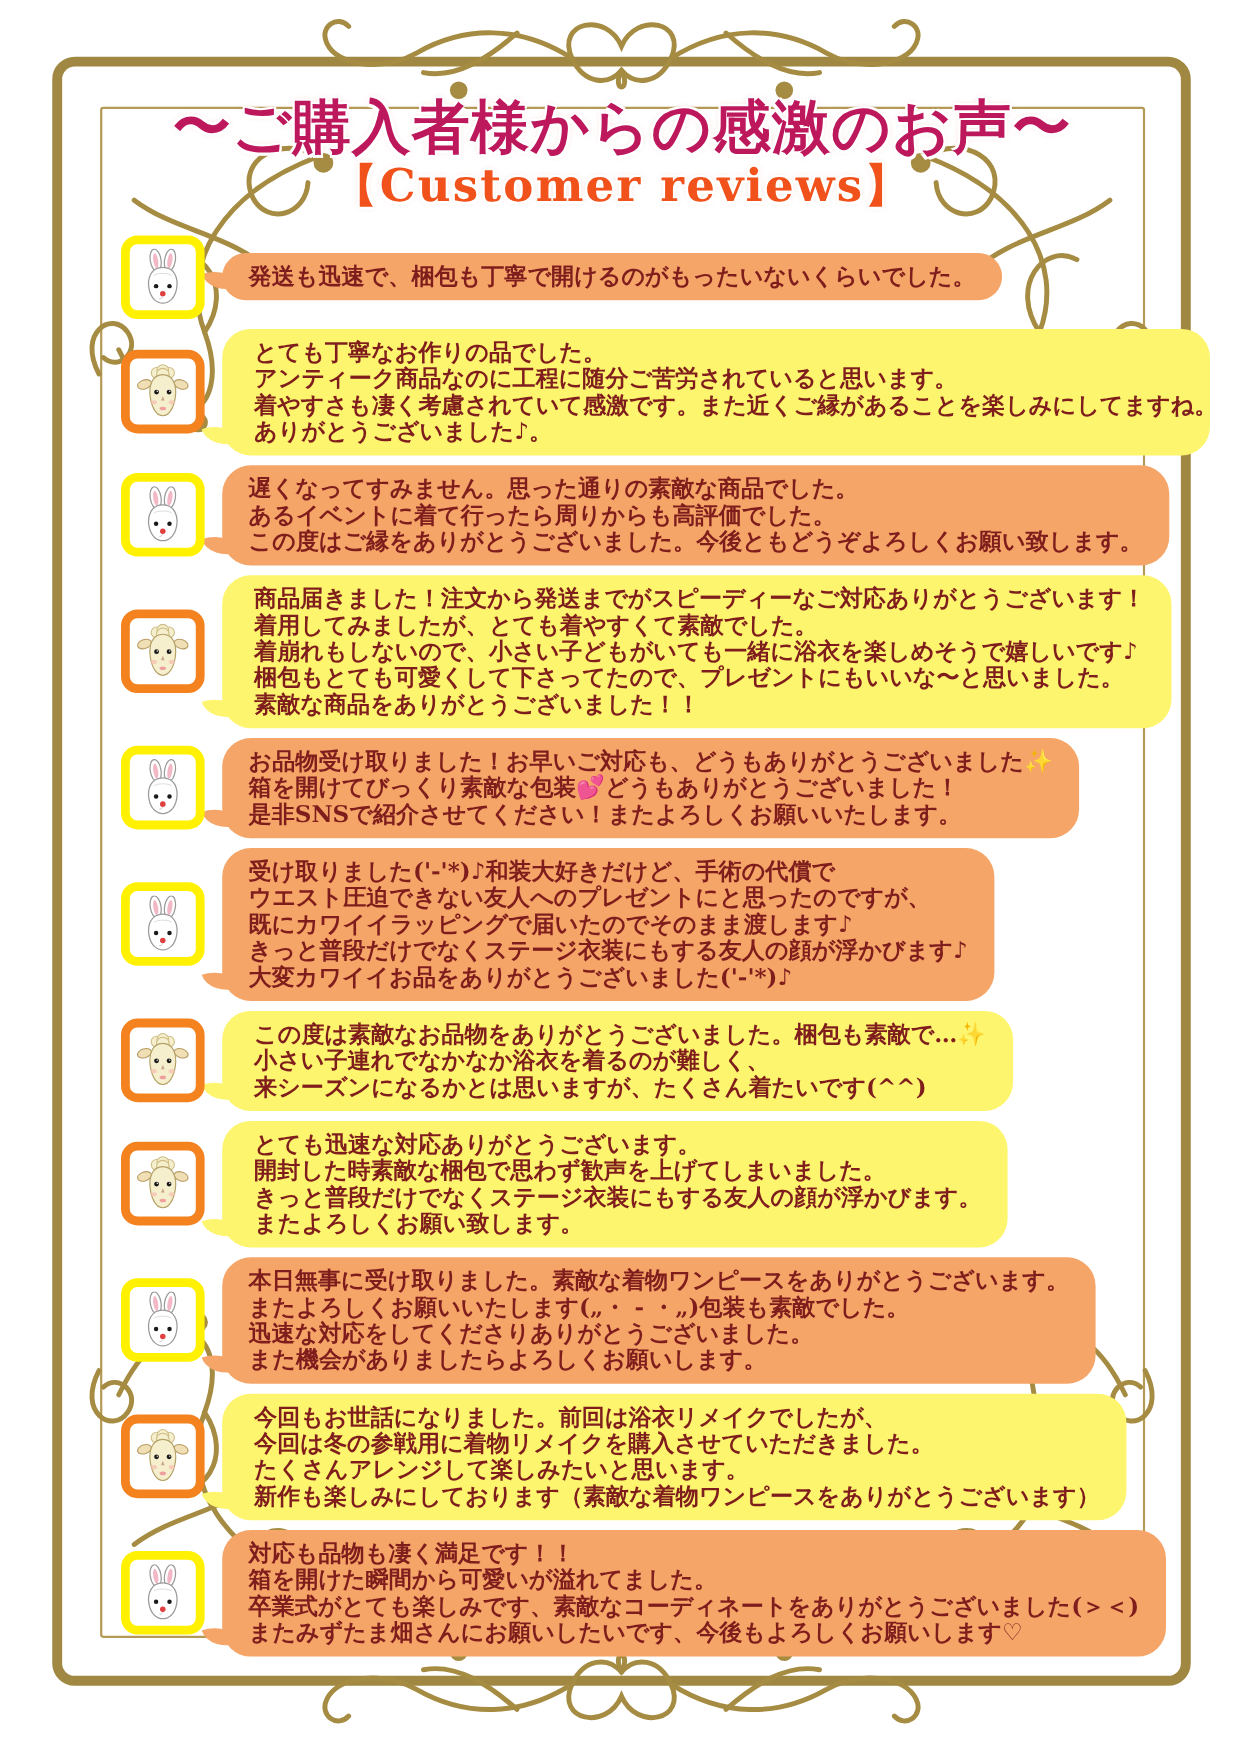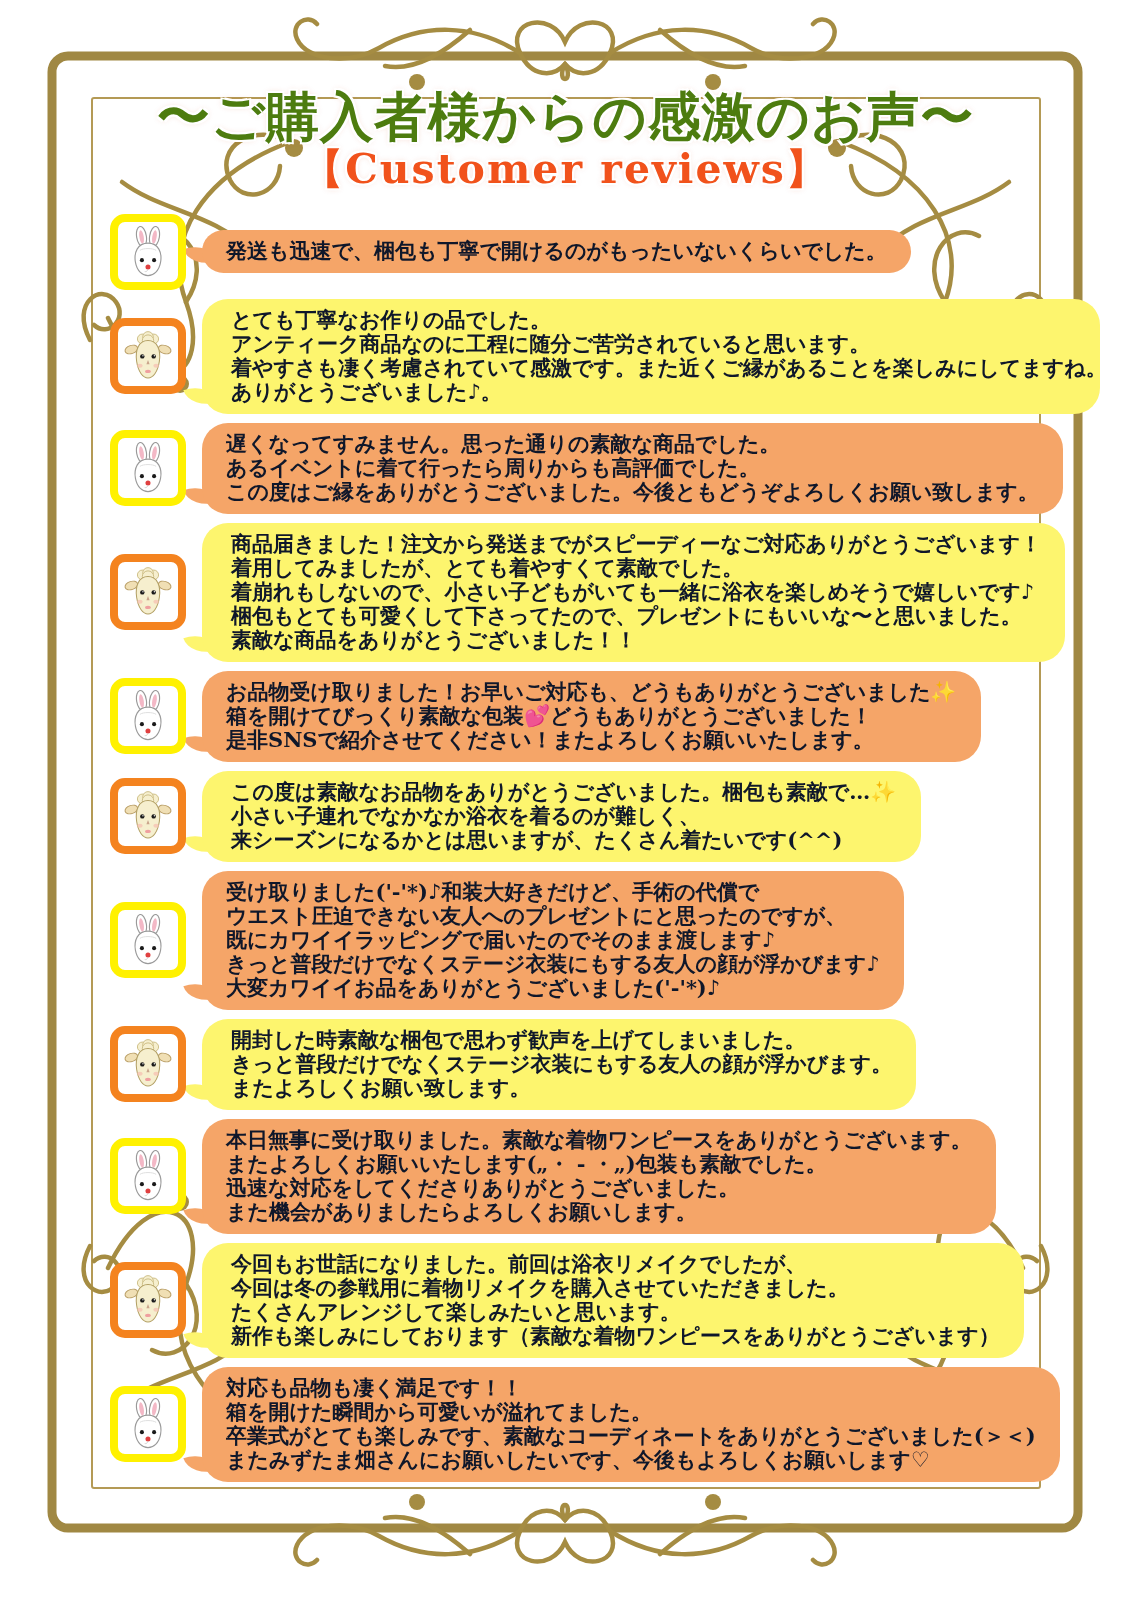--- a/index.html
+++ b/index.html
@@ -7,42 +7,42 @@
     position:relative;
     width:1131px;height:1600px;
     background:#ffffff;
     overflow:hidden;
     font-family:"DejaVu Serif","Liberation Serif",serif;
   }
   .frame-svg{position:absolute;left:0;top:0;width:1131px;height:1600px;pointer-events:none;}
   .content{position:relative;z-index:2;}
   .title-block{padding-top:88px;text-align:center;line-height:1.08;}
   .title-jp{
-    font-size:53px;font-weight:bold;color:#4d7c0f;letter-spacing:1px;
+    font-size:53px;font-weight:bold;color:#be185d;letter-spacing:1px;
     text-shadow:-2px -2px 0 #fff,2px -2px 0 #fff,-2px 2px 0 #fff,2px 2px 0 #fff,0 0 6px rgba(216,67,21,.25);
   }
   .title-en{
     font-size:41px;font-weight:bold;color:#F1521B;letter-spacing:2px;margin-top:2px;
     text-shadow:-2px -2px 0 #fff,2px -2px 0 #fff,-2px 2px 0 #fff,2px 2px 0 #fff,0 0 6px rgba(216,67,21,.25);
   }
   .reviews{margin:22px 70px 0 110px;}
   .row{display:flex;align-items:center;gap:16px;margin-bottom:9px;}
   .avatar{
     flex:0 0 auto;width:60px;height:60px;background:#fff;
     border-radius:15px;display:flex;align-items:center;justify-content:center;
   }
   .avatar-rabbit{border:8px solid #FFF100;}
   .avatar-sheep{border:8px solid #F4831F;}
   .animal{width:52px;height:52px;display:block;}
   .bubble{
     position:relative;
     max-width:845px;width:fit-content;
     border-radius:26px;
     padding:9px 24px 10px 24px;
-    font-size:21px;font-weight:bold;color:#0f172a;line-height:24px;
+    font-size:21px;font-weight:bold;color:#7f1d1d;line-height:24px;
   }
   .bubble::before{
     content:"";position:absolute;left:-16px;bottom:7px;width:30px;height:22px;
     background:inherit;border-radius:0 100% 0 100%;transform:rotate(-18deg);
     z-index:-1;
   }
   .row-orange .bubble{background:#F5A568;}
   .row-yellow .bubble{background:#FDF56E;padding-left:29px;}
   .line{white-space:nowrap;}
 </style>
@@ -219,20 +219,47 @@
       <path d="M32,53.5 C31,56 29,56.5 28,56" fill="none" stroke="#c9c9c9" stroke-width="1"></path>
     </g>
             </svg>
     </div>
     <div class="bubble">
             <div class="line">お品物受け取りました！お早いご対応も、どうもありがとうございました✨</div>
             <div class="line">箱を開けてびっくり素敵な包装💕どうもありがとうございました！</div>
             <div class="line">是非SNSで紹介させてください！またよろしくお願いいたします。</div>
           </div>
   </div>
+        <div class="row row-orange">
+    <div class="avatar avatar-rabbit">
+      <svg class="animal" viewBox="0 0 64 64" xmlns="http://www.w3.org/2000/svg">
+              <g id="rabbit-svg">
+      <g stroke="#9a9a9a" stroke-width="1.4" fill="#ffffff">
+        <ellipse cx="24" cy="13" rx="6" ry="12.5" transform="rotate(-9 24 13)"></ellipse>
+        <ellipse cx="40" cy="13" rx="6" ry="12.5" transform="rotate(9 40 13)"></ellipse>
+      </g>
+      <ellipse cx="24" cy="13.5" rx="2.7" ry="8.5" fill="#f3b8c6" transform="rotate(-9 24 13)"></ellipse>
+      <ellipse cx="40" cy="13.5" rx="2.7" ry="8.5" fill="#f3b8c6" transform="rotate(9 40 13)"></ellipse>
+      <path d="M32,21 C45,21 49.5,33 47.5,44.5 C45.5,56 38.5,61 32,61 C25.5,61 18.5,56 16.5,44.5 C14.5,33 19,21 32,21 Z" fill="#ffffff" stroke="#9a9a9a" stroke-width="1.4"></path>
+      <path d="M22,30 C26,27 38,27 42,30" fill="none" stroke="#d8d8d8" stroke-width="1"></path>
+      <circle cx="24.5" cy="42" r="2.5" fill="#1a1a1a"></circle>
+      <circle cx="39.5" cy="42" r="2.5" fill="#1a1a1a"></circle>
+      <circle cx="32" cy="50.5" r="3.1" fill="#e04040"></circle>
+      <path d="M32,53.5 C31,56 29,56.5 28,56" fill="none" stroke="#c9c9c9" stroke-width="1"></path>
+    </g>
+            </svg>
+    </div>
+    <div class="bubble">
+            <div class="line">受け取りました('-'*)♪和装大好きだけど、手術の代償で</div>
+            <div class="line">ウエスト圧迫できない友人へのプレゼントにと思ったのですが、</div>
+            <div class="line">既にカワイイラッピングで届いたのでそのまま渡します♪</div>
+            <div class="line">きっと普段だけでなくステージ衣装にもする友人の顔が浮かびます♪</div>
+            <div class="line">大変カワイイお品をありがとうございました('-'*)♪</div>
+          </div>
+  </div>
         <div class="row row-yellow">
     <div class="avatar avatar-sheep">
       <svg class="animal" viewBox="0 0 64 64" xmlns="http://www.w3.org/2000/svg">
               <g id="sheep-svg">
       <g fill="#f6efce" stroke="#cdbd85" stroke-width="1.2">
         <circle cx="25" cy="11" r="6"></circle>
         <circle cx="39" cy="11" r="6"></circle>
         <circle cx="32" cy="8.5" r="6.5"></circle>
         <circle cx="32" cy="13" r="7"></circle>
       </g>
@@ -249,47 +276,20 @@
       <ellipse cx="32" cy="51" rx="3.6" ry="2" fill="#ef9f9f"></ellipse>
     </g>
             </svg>
     </div>
     <div class="bubble">
             <div class="line">この度は素敵なお品物をありがとうございました。梱包も素敵で…✨</div>
             <div class="line">小さい子連れでなかなか浴衣を着るのが難しく、</div>
             <div class="line">来シーズンになるかとは思いますが、たくさん着たいです(^^)</div>
           </div>
   </div>
-        <div class="row row-orange">
-    <div class="avatar avatar-rabbit">
-      <svg class="animal" viewBox="0 0 64 64" xmlns="http://www.w3.org/2000/svg">
-              <g id="rabbit-svg">
-      <g stroke="#9a9a9a" stroke-width="1.4" fill="#ffffff">
-        <ellipse cx="24" cy="13" rx="6" ry="12.5" transform="rotate(-9 24 13)"></ellipse>
-        <ellipse cx="40" cy="13" rx="6" ry="12.5" transform="rotate(9 40 13)"></ellipse>
-      </g>
-      <ellipse cx="24" cy="13.5" rx="2.7" ry="8.5" fill="#f3b8c6" transform="rotate(-9 24 13)"></ellipse>
-      <ellipse cx="40" cy="13.5" rx="2.7" ry="8.5" fill="#f3b8c6" transform="rotate(9 40 13)"></ellipse>
-      <path d="M32,21 C45,21 49.5,33 47.5,44.5 C45.5,56 38.5,61 32,61 C25.5,61 18.5,56 16.5,44.5 C14.5,33 19,21 32,21 Z" fill="#ffffff" stroke="#9a9a9a" stroke-width="1.4"></path>
-      <path d="M22,30 C26,27 38,27 42,30" fill="none" stroke="#d8d8d8" stroke-width="1"></path>
-      <circle cx="24.5" cy="42" r="2.5" fill="#1a1a1a"></circle>
-      <circle cx="39.5" cy="42" r="2.5" fill="#1a1a1a"></circle>
-      <circle cx="32" cy="50.5" r="3.1" fill="#e04040"></circle>
-      <path d="M32,53.5 C31,56 29,56.5 28,56" fill="none" stroke="#c9c9c9" stroke-width="1"></path>
-    </g>
-            </svg>
-    </div>
-    <div class="bubble">
-            <div class="line">受け取りました('-'*)♪和装大好きだけど、手術の代償で</div>
-            <div class="line">ウエスト圧迫できない友人へのプレゼントにと思ったのですが、</div>
-            <div class="line">既にカワイイラッピングで届いたのでそのまま渡します♪</div>
-            <div class="line">きっと普段だけでなくステージ衣装にもする友人の顔が浮かびます♪</div>
-            <div class="line">大変カワイイお品をありがとうございました('-'*)♪</div>
-          </div>
-  </div>
         <div class="row row-yellow">
     <div class="avatar avatar-sheep">
       <svg class="animal" viewBox="0 0 64 64" xmlns="http://www.w3.org/2000/svg">
               <g id="sheep-svg">
       <g fill="#f6efce" stroke="#cdbd85" stroke-width="1.2">
         <circle cx="25" cy="11" r="6"></circle>
         <circle cx="39" cy="11" r="6"></circle>
         <circle cx="32" cy="8.5" r="6.5"></circle>
         <circle cx="32" cy="13" r="7"></circle>
       </g>
@@ -301,20 +301,21 @@
       <circle cx="25.8" cy="31.7" r="0.8" fill="#fff"></circle>
       <circle cx="39.8" cy="31.7" r="0.8" fill="#fff"></circle>
       <path d="M32,37 L30,42 L34,42 Z" fill="#c9a48a"></path>
       <ellipse cx="22" cy="44" rx="3.4" ry="2.4" fill="#f5c0b2" opacity="0.75"></ellipse>
       <ellipse cx="42" cy="44" rx="3.4" ry="2.4" fill="#f5c0b2" opacity="0.75"></ellipse>
       <ellipse cx="32" cy="51" rx="3.6" ry="2" fill="#ef9f9f"></ellipse>
     </g>
             </svg>
     </div>
     <div class="bubble">
+            <div class="line">とても迅速な対応ありがとうございます。</div>
             <div class="line">開封した時素敵な梱包で思わず歓声を上げてしまいました。</div>
             <div class="line">きっと普段だけでなくステージ衣装にもする友人の顔が浮かびます。</div>
             <div class="line">またよろしくお願い致します。</div>
           </div>
   </div>
         <div class="row row-orange">
     <div class="avatar avatar-rabbit">
       <svg class="animal" viewBox="0 0 64 64" xmlns="http://www.w3.org/2000/svg">
               <g id="rabbit-svg">
       <g stroke="#9a9a9a" stroke-width="1.4" fill="#ffffff">

